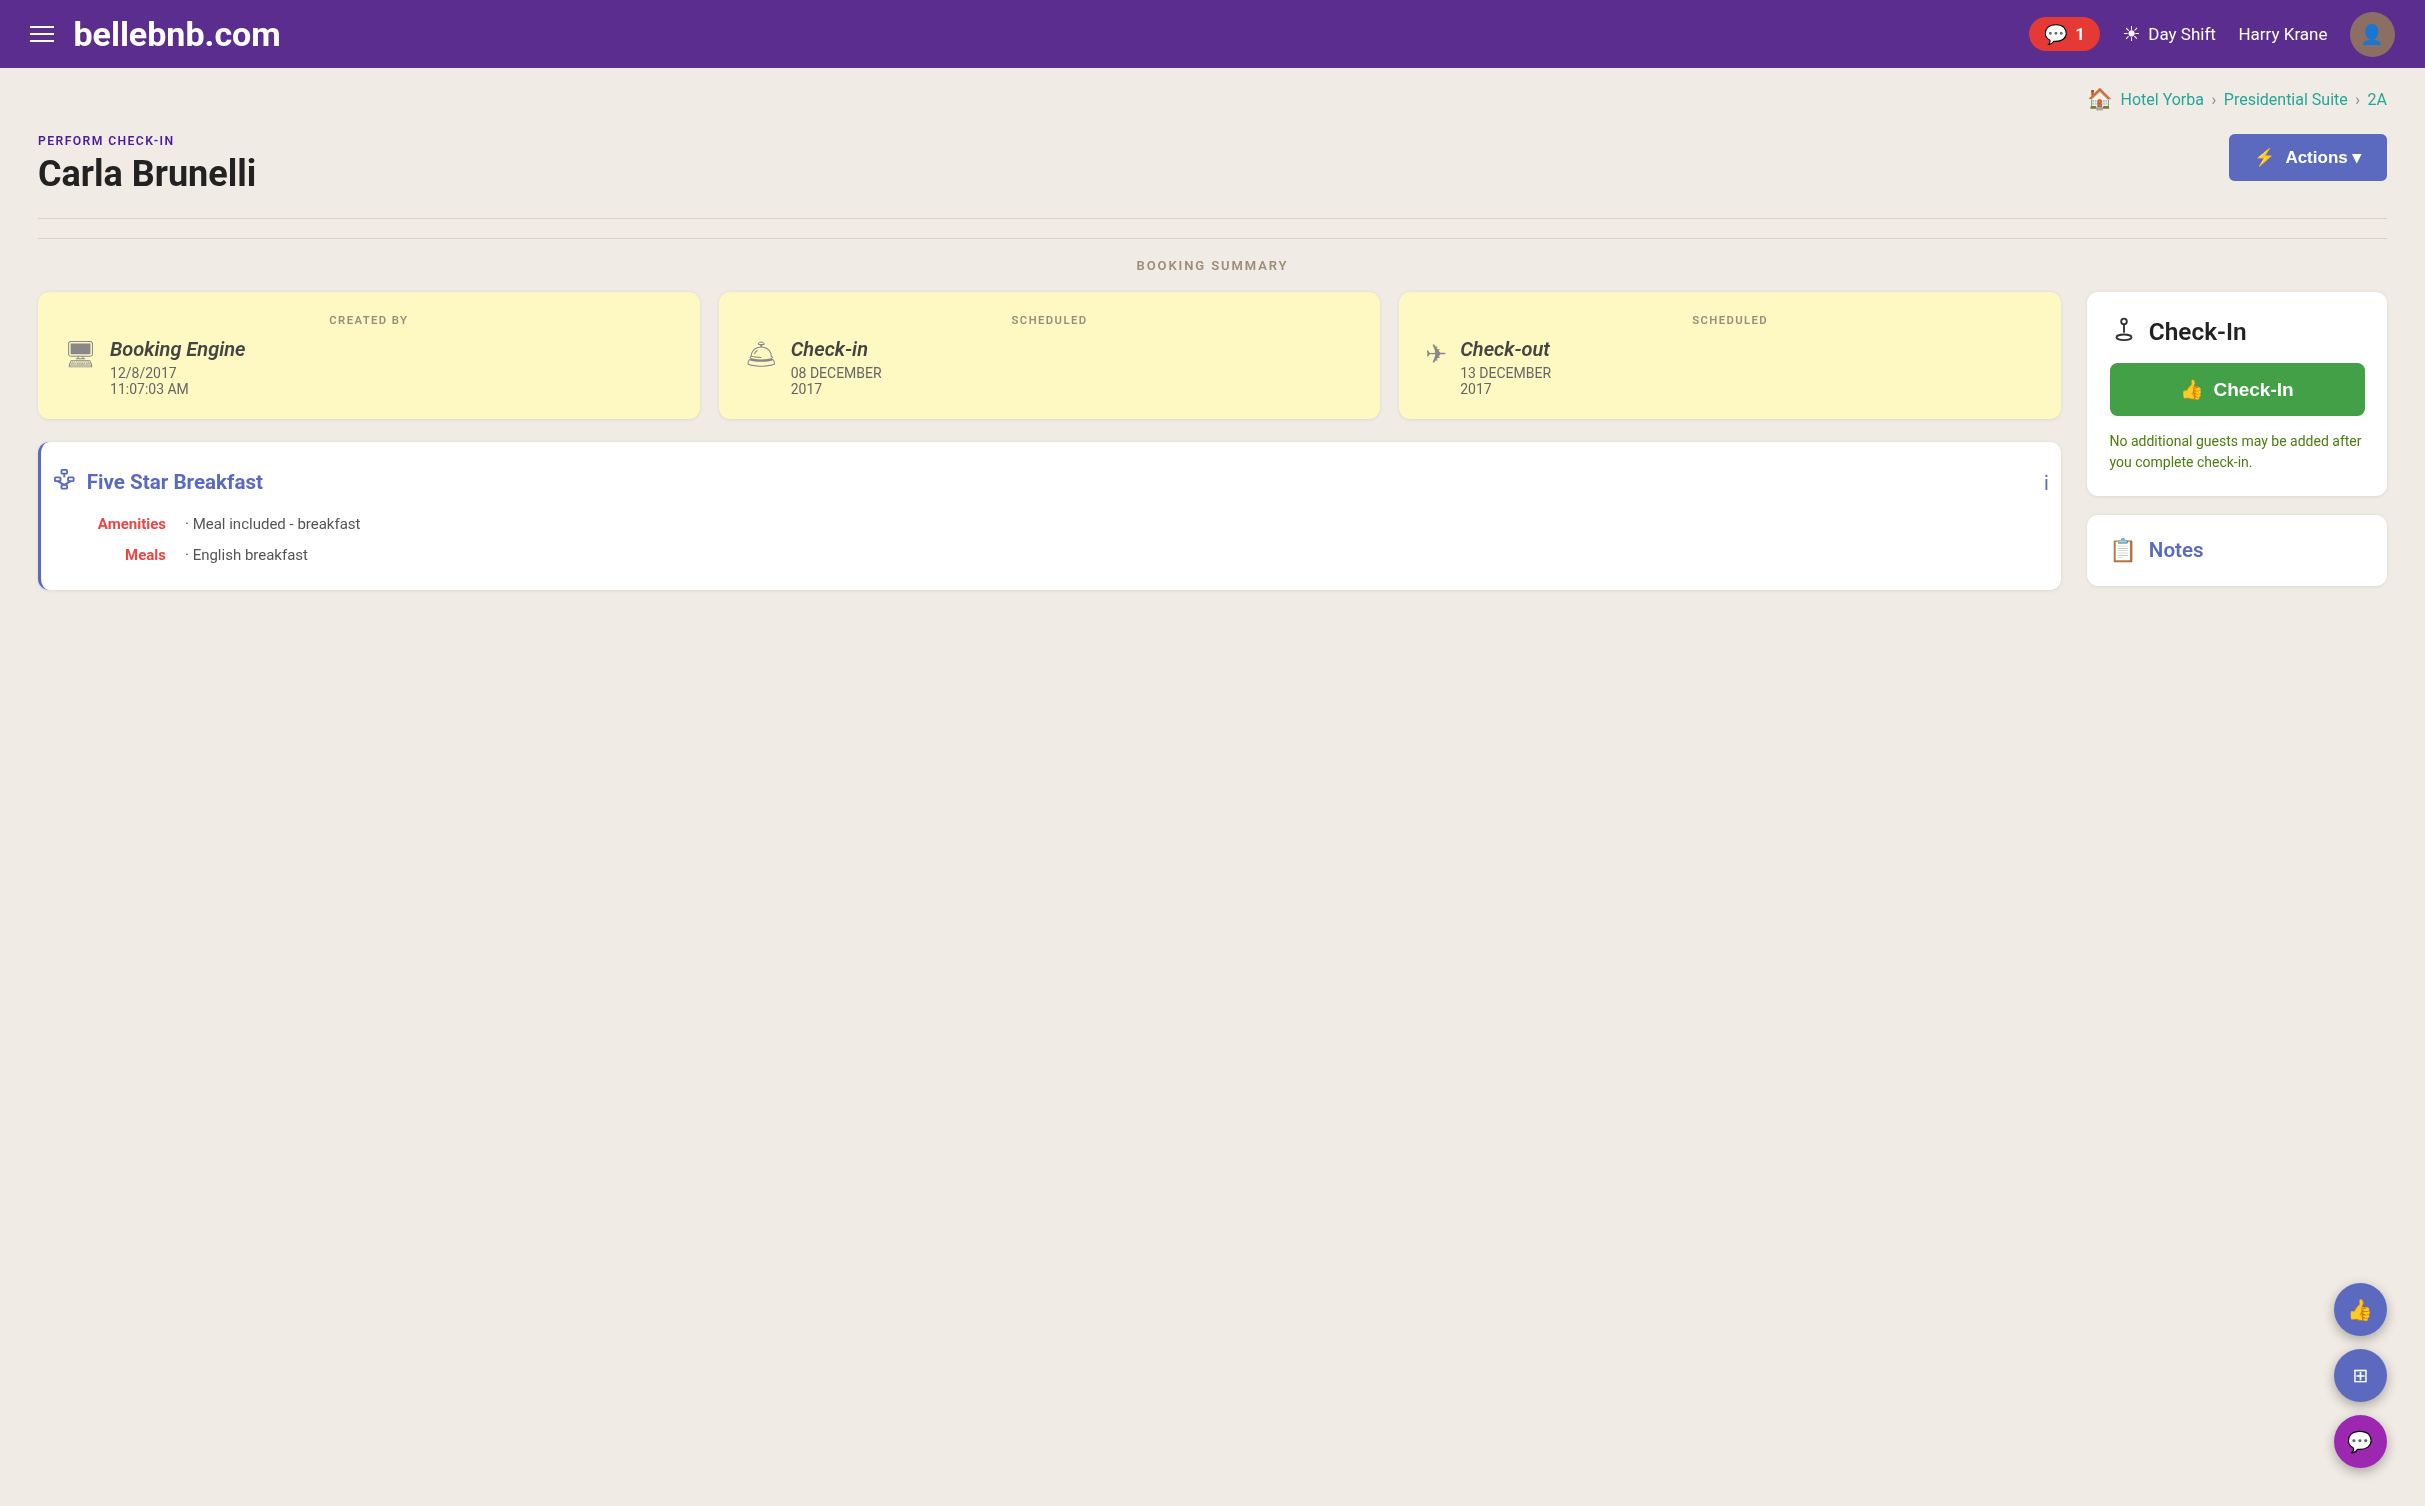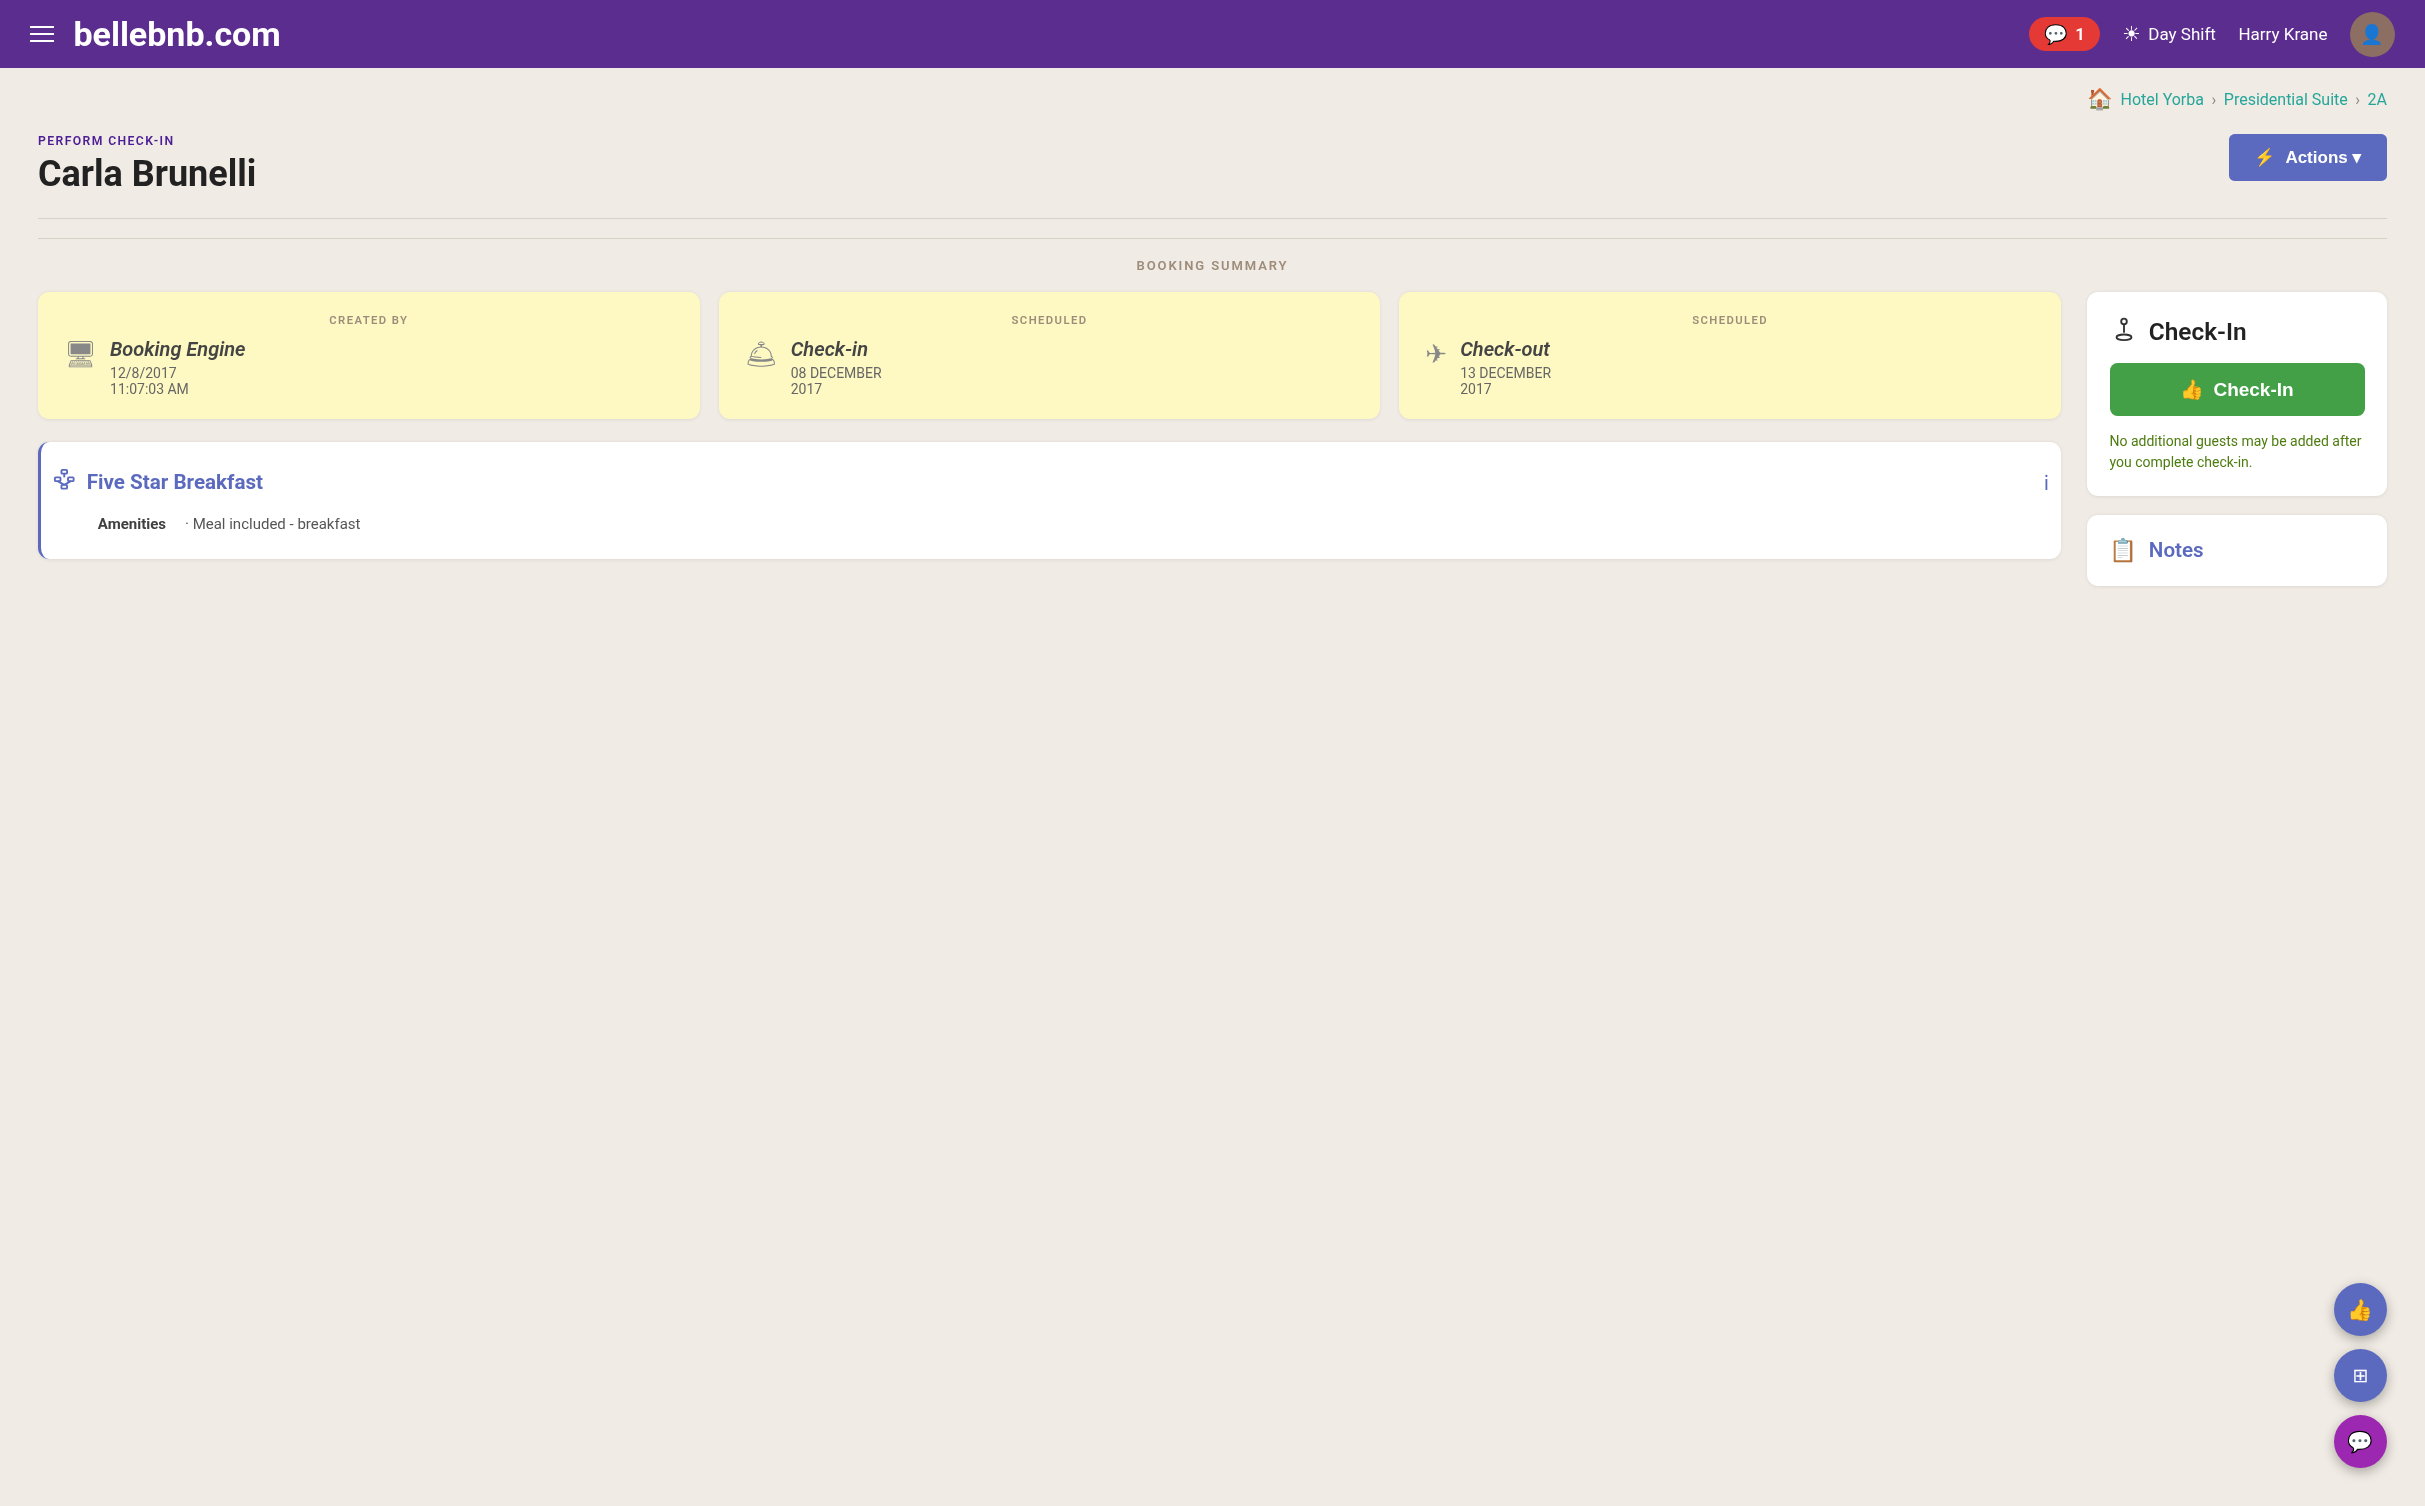--- a/index.html
+++ b/index.html
@@ -112,21 +112,21 @@
       border-left: 3.8px solid #5b6abf;
     }
     .package-header { display: flex; justify-content: space-between; align-items: center; margin-bottom: 19px; }
     .package-title-row { display: flex; align-items: center; gap: 11.3px; }
     .package-icon { font-size: 20.6px; color: #5b6abf; }
     .package-title { font-size: 20.6px; font-weight: 700; color: #5b6abf; }
     .info-icon { font-size: 20.6px; color: #5b6abf; cursor: pointer; }
 
     .package-details { display: flex; flex-direction: column; gap: 13px; }
     .detail-row { display: flex; gap: 19px; }
-    .detail-label { font-weight: 700; color: #404040; font-size: 15px; min-width: 113px; text-align: right; }
+    .detail-label { font-weight: 700; color: #ef4444; font-size: 15px; min-width: 113px; text-align: right; }
     .detail-value { color: #555; font-size: 15px; }
 
     
     .sidebar { width: 300px; }
     .checkin-card {
       background: white;
       border-radius: 11.3px;
       padding: 22.5px;
       box-shadow: 0 0.9px 3.8px rgba(0,0,0,0.08);
       margin-bottom: 19px;
@@ -281,20 +281,24 @@
             </span>
             <span class="package-title">Five Star Breakfast</span>
           </div>
           <span class="info-icon">ℹ</span>
         </div>
         <div class="package-details">
           <div class="detail-row">
             <span class="detail-label">Amenities</span>
             <span class="detail-value">· Meal included - breakfast</span>
           </div>
+          <div class="detail-row">
+            <span class="detail-label">Meals</span>
+            <span class="detail-value">· English breakfast</span>
+          </div>
         </div>
       </div>
 
     </div>
 
     <div class="sidebar">
 
       <div class="checkin-card">
         <div class="checkin-header">
           <span class="checkin-icon">

